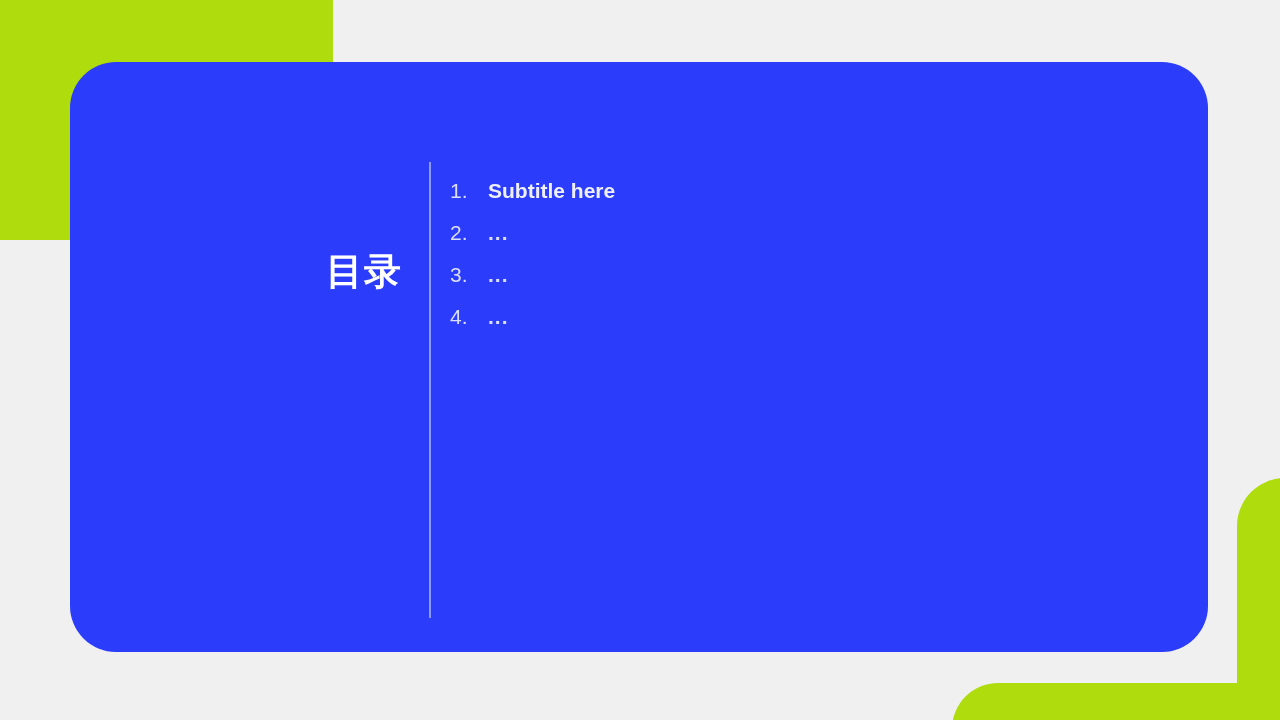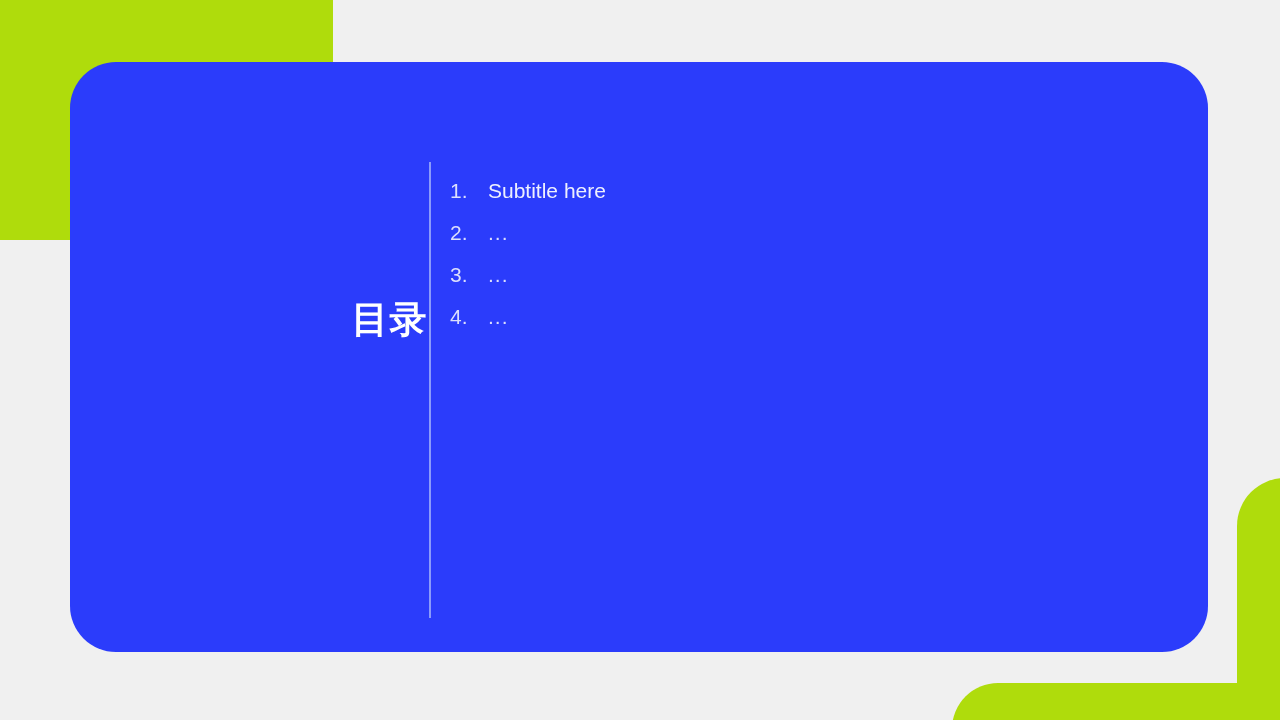--- a/index.html
+++ b/index.html
@@ -77,31 +77,30 @@
   .content {
     position: absolute;
     left: 0;
     top: 0;
     width: 100%;
     height: 100%;
   }
 
   .toc-title {
     position: absolute;
-    left: 246px;      
+    left: 256px;      
     top: 188px;       
     width: 147px;
-    text-align: center;
+    text-align: left;
     color: #ffffff;
     font-size: 37px;
     font-weight: bold;
     letter-spacing: 1px;
     line-height: 44px;
     white-space: nowrap;
-    margin-top: 48px;
   }
 
   .divider {
     position: absolute;
     left: 359px;     
     top: 100px;      
     width: 2px;
     height: 456px;
     background: #8b9bfb;
   }
@@ -126,20 +125,21 @@
 
   .toc-num {
     width: 38px;
     flex: 0 0 38px;
     color: #dcdffc;
   }
 
   .toc-label {
     color: #eef0fe;
     white-space: nowrap;
+    font-weight: bold;
   }
 
   .toc-item.placeholder .toc-label {
     color: #dcdffc;
     letter-spacing: 1px;
   }
 </style>
 </head>
 <body>
 

